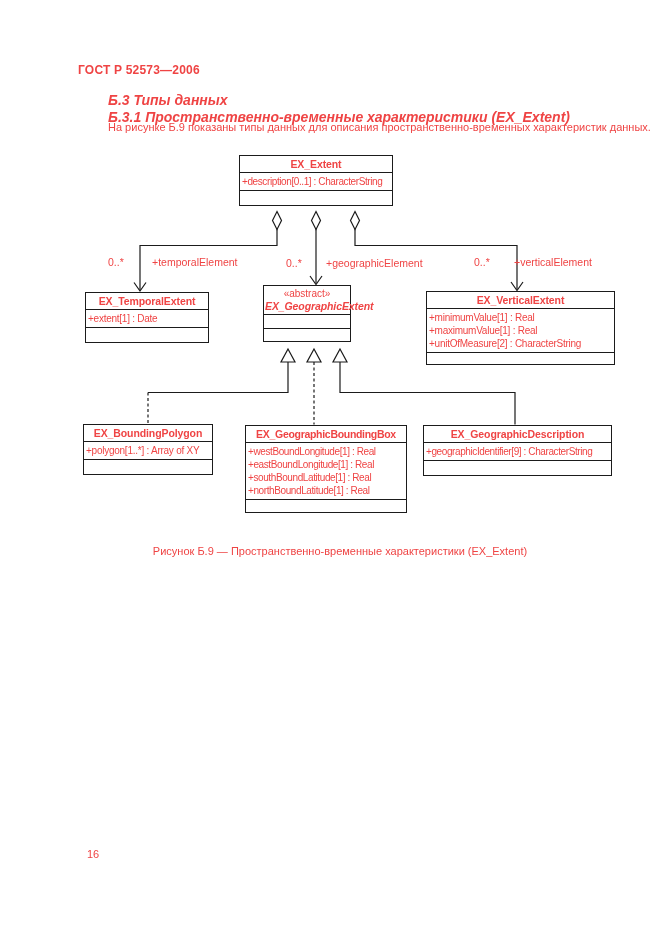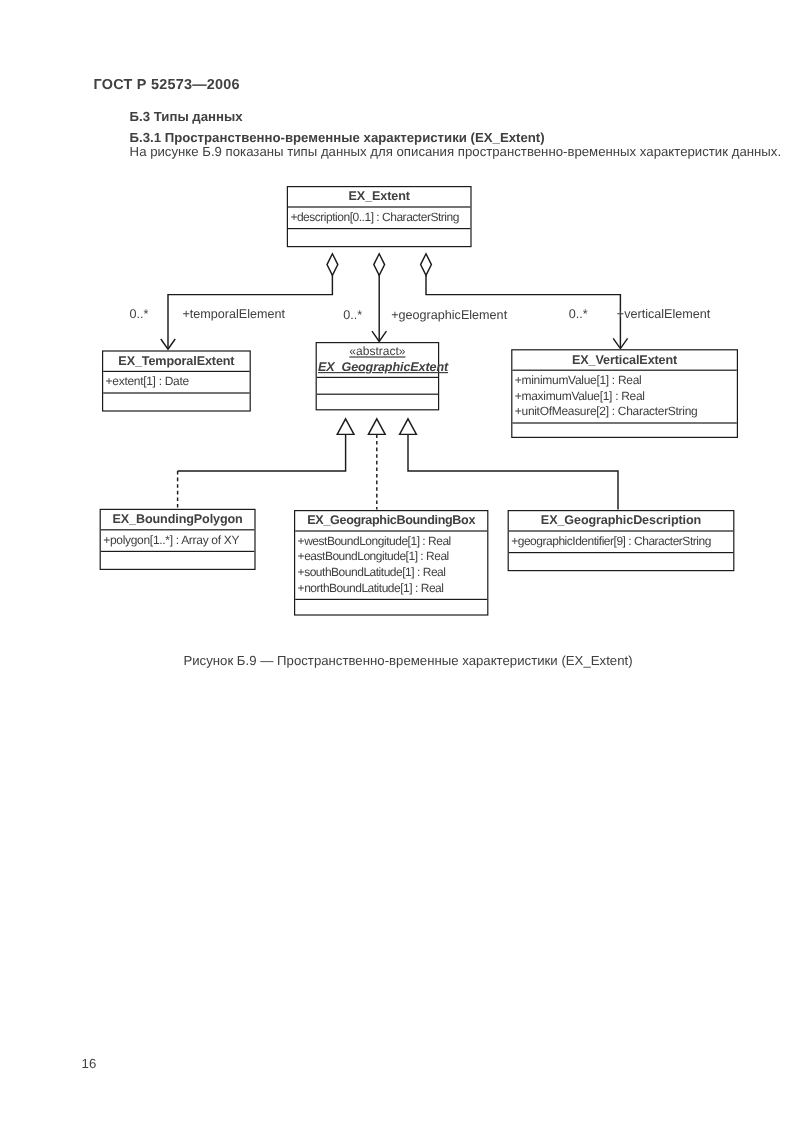--- a/index.html
+++ b/index.html
@@ -1,22 +1,22 @@
 <!DOCTYPE html>
 <html><head>
 <meta charset="utf-8">
 <style>
   html,body{margin:0;padding:0;background:#ffffff;}
   .page{
     position:relative;width:661px;height:936px;background:#ffffff;
-    font-family:"Liberation Sans", sans-serif;color:#404040;overflow:hidden;
+    font-family:"Liberation Sans", sans-serif;color:#ef4444;overflow:hidden;
   }
   .abs{position:absolute;}
   .hdr{font-weight:bold;font-size:12px;letter-spacing:0.2px;}
-  .sec{font-weight:bold;font-size:11px;}
+  .sec{font-weight:bold;font-size:14px;font-style:italic;}
   .body-text{font-size:11px;}
   .caption{font-size:11px;text-align:center;}
   .pageno{font-size:11px;}
 
   
   .cls{position:absolute;background:#ffffff;border:1.5px solid #1b1b1b;box-sizing:border-box;}
   .cls .t{font-size:10.5px;font-weight:bold;text-align:center;padding:2px 1px 1px 1px;
           letter-spacing:-0.1px;white-space:nowrap;line-height:13px;}
   .cls .a{border-top:1.5px solid #1b1b1b;padding:2px 1px 2px 2px;font-size:10px;
           letter-spacing:-0.25px;}
@@ -84,21 +84,21 @@
   </div>
 
   <div class="cls" style="left:85px;top:292px;width:124px;">
     <div class="t">EX_TemporalExtent</div>
     <div class="a">
       <div>+extent[1] : Date</div>
     </div>
     <div class="o" style="height:14px;"></div>
   </div>
 
-  <div class="cls" style="left:263px;top:285px;width:103px;text-decoration:underline;">
+  <div class="cls" style="left:263px;top:285px;width:88px;">
     <div class="t">
       <div class="st">«abstract»</div>
       <div class="abstract-name">EX_GeographicExtent</div>
     </div>
     <div class="a" style="height:9px;"></div>
     <div class="o" style="height:12px;"></div>
   </div>
 
   <div class="cls" style="left:426px;top:291px;width:189px;">
     <div class="t">EX_VerticalExtent</div>
@@ -131,15 +131,15 @@
 
   <div class="cls" style="left:423px;top:425px;width:189px;">
     <div class="t">EX_GeographicDescription</div>
     <div class="a tight">
       <div>+geographicIdentifier[9] : CharacterString</div>
     </div>
     <div class="o" style="height:14px;"></div>
   </div>
 
   <div class="abs caption" style="left:30px;top:545px;width:620px;">Рисунок Б.9 — Пространственно-временные характеристики (EX_Extent)</div>
-  <div class="abs pageno" style="left:68px;top:848px;margin-top:33px;">16</div>
+  <div class="abs pageno" style="left:87px;top:848px;">16</div>
 
 </div>
 
 </body></html>

